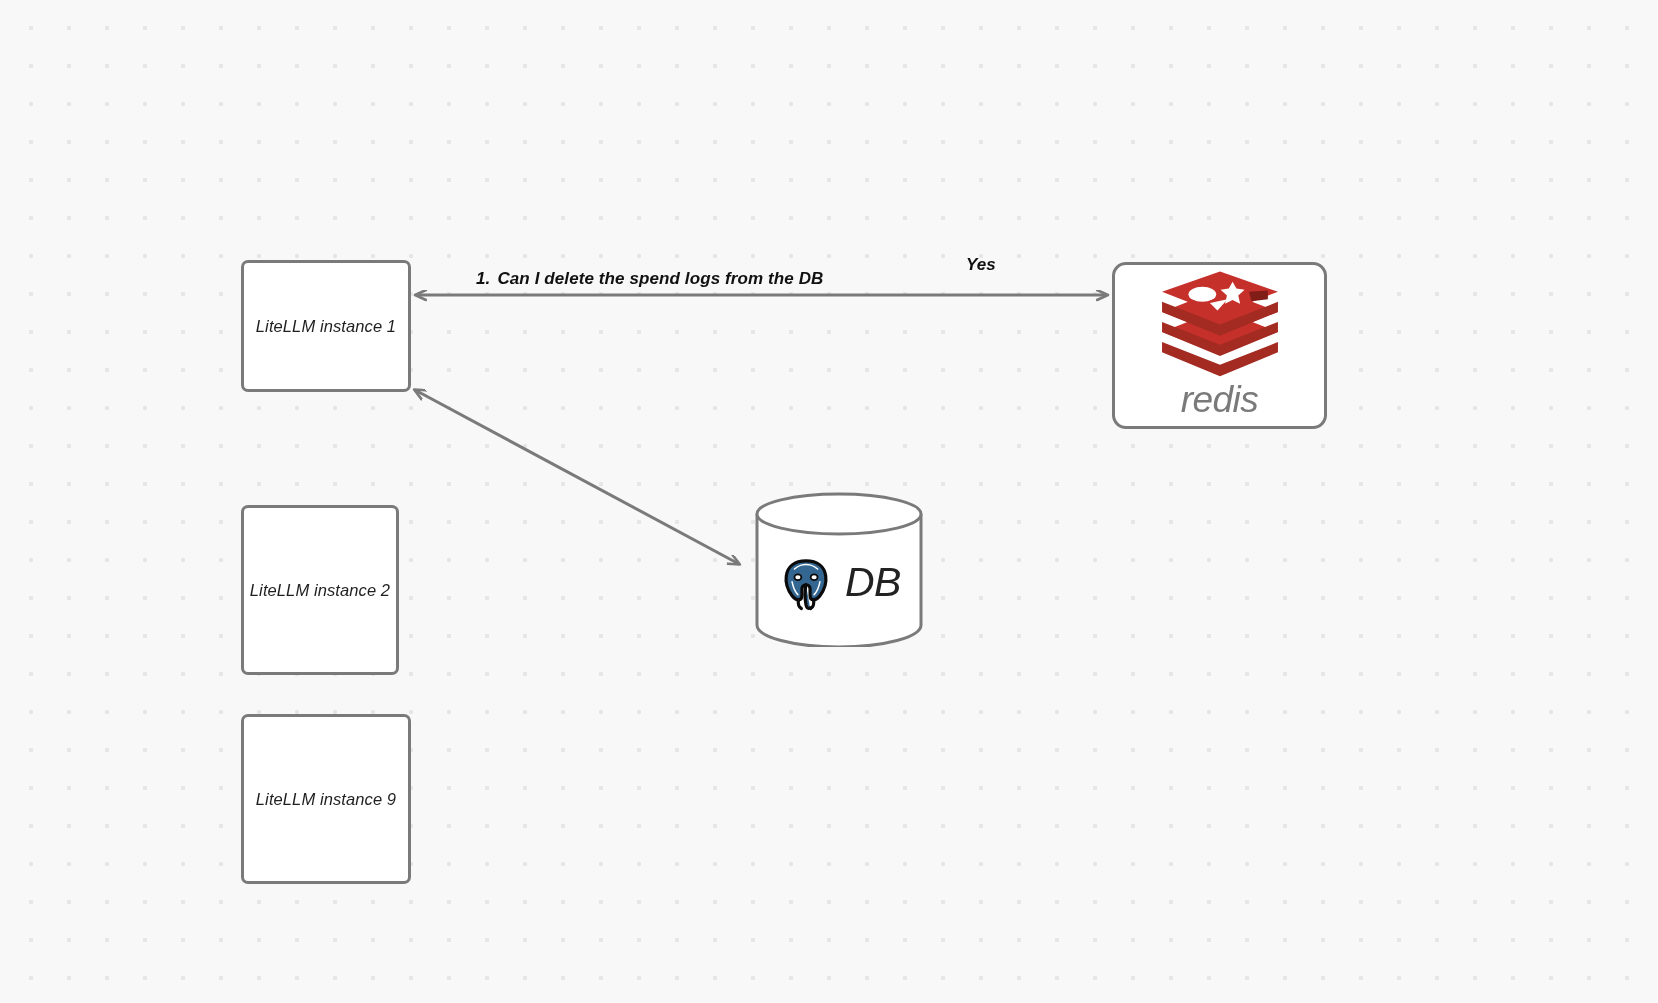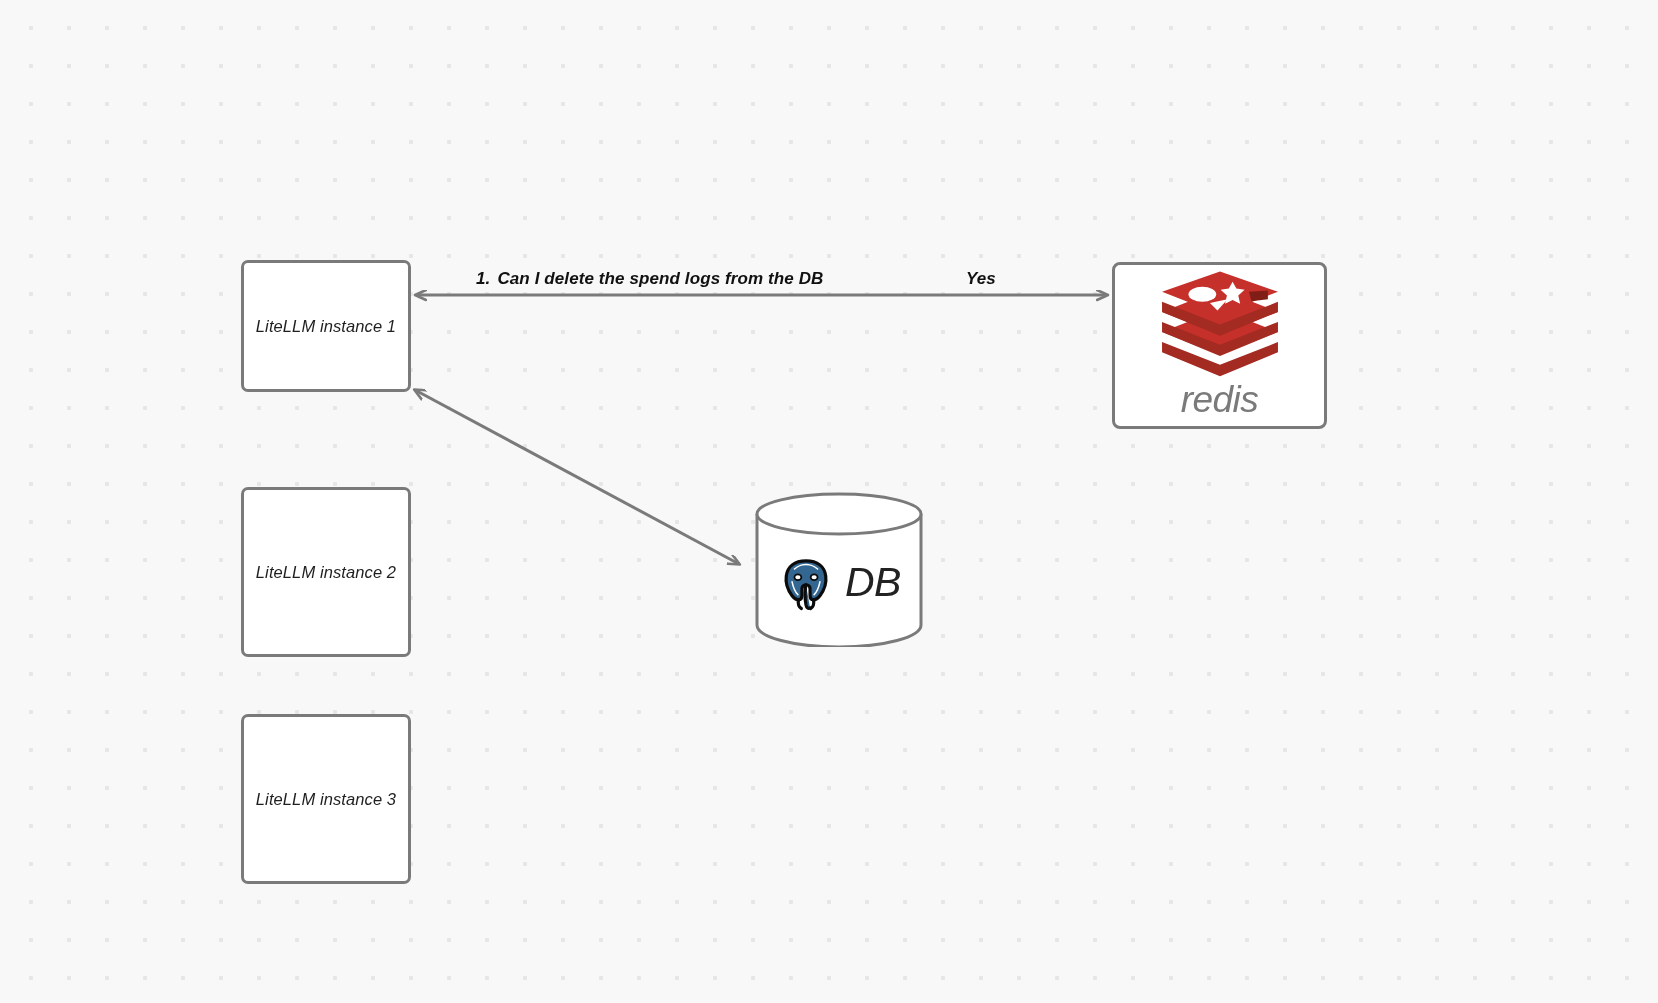--- a/index.html
+++ b/index.html
@@ -35,21 +35,21 @@
     color: #1f1f1f;
     font-family: "Liberation Sans", sans-serif;
     letter-spacing: .1px;
     white-space: nowrap;
   }
   
   .redis-node {
     position: absolute;
     background: #ffffff;
     border: 3px solid #7a7a7a;
-    border-radius: 8px;
+    border-radius: 14px;
     box-sizing: border-box;
     display: flex;
     flex-direction: column;
     align-items: center;
     justify-content: center;
   }
   .redis-logo {
     display: block;
   }
   
@@ -118,35 +118,35 @@
 
     <g>
       <line x1="415" y1="390" x2="739" y2="564" stroke="#7a7a7a" stroke-width="3" marker-start="url(#arrow-start)" marker-end="url(#arrow-end)"></line>
     </g>
   </svg>
 
   <div class="edge-label" style="left:476px; top:269px;">
     <span class="num">1.</span><span>Can I delete the spend logs from the DB</span>
   </div>
 
-  <div class="edge-label" style="left:966px; top:269px;">
+  <div class="edge-label" style="left:966px; top:255px;">
     <span>Yes</span>
   </div>
 
 
   <div class="node-box" style="left:241px; top:260px; width:170px; height:132px;">
     <span class="node-label">LiteLLM instance 1</span>
   </div>
 
-  <div class="node-box" style="left:241px; top:487px; width:170px; height:170px;">
+  <div class="node-box" style="left:241px; top:505px; width:158px; height:170px;">
     <span class="node-label">LiteLLM instance 2</span>
   </div>
 
   <div class="node-box" style="left:241px; top:714px; width:170px; height:170px;">
-    <span class="node-label">LiteLLM instance 3</span>
+    <span class="node-label">LiteLLM instance 9</span>
   </div>
 
   <div class="redis-node" style="left:1112px; top:262px; width:215px; height:167px;">
     <svg class="redis-logo" width="126" height="112" viewBox="0 0 200 176">
 
       <path d="M100 148 L8 112 L8 128 L100 166 L192 128 L192 112 Z" fill="#a32b22"></path>
       <path d="M100 132 L8 96 L100 60 L192 96 Z" fill="#c6302b"></path>
 
       <path d="M100 116 L8 80 L8 96 L100 134 L192 96 L192 80 Z" fill="#a32b22"></path>
       <path d="M100 100 L8 64 L100 28 L192 64 Z" fill="#c6302b"></path>

